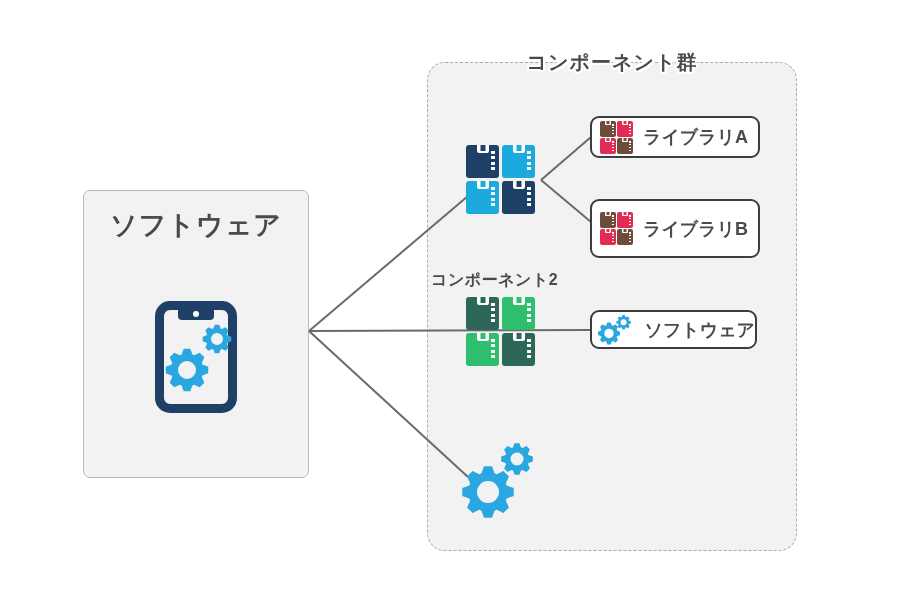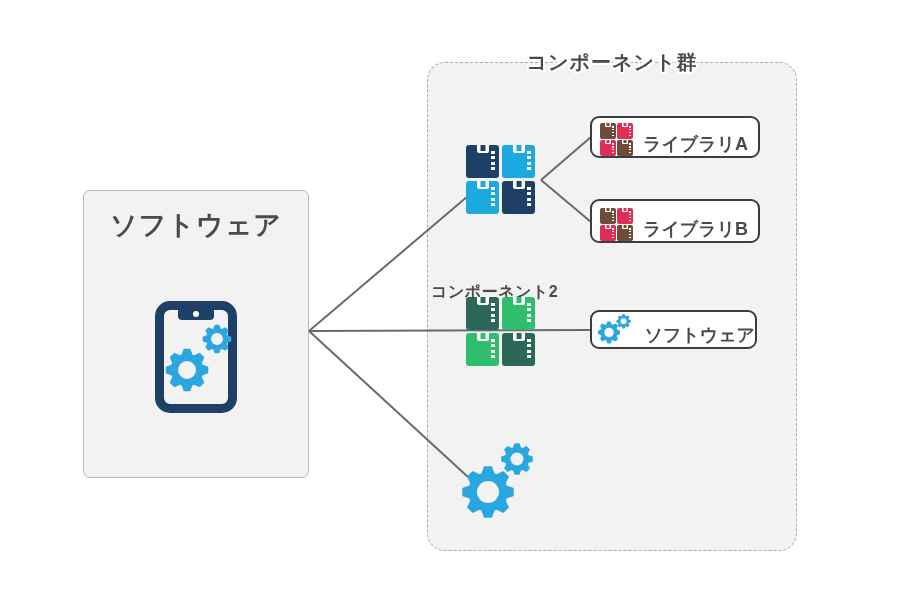--- a/index.html
+++ b/index.html
@@ -38,24 +38,24 @@
                 -2px 0 0 #fff,2px 0 0 #fff,0 -2px 0 #fff,0 2px 0 #fff;
     text-align:right;
   }
   
   .lines{position:absolute;left:0;top:0;z-index:2;pointer-events:none;}
   .lines line{stroke:var(--line);stroke-width:2;}
   
   .item{position:absolute;z-index:3;}
   .lbl{font-weight:700;font-size:16px;letter-spacing:0.5px;white-space:nowrap;}
   #lbl-c1{left:431px;top:119px;} #grid-c1{left:466px;top:145px;}
-  #lbl-c2{left:431px;top:270px;margin-top:12px;} #grid-c2{left:466px;top:297px;}
+  #lbl-c2{left:431px;top:270px;} #grid-c2{left:466px;top:297px;}
   #lbl-s1{left:434px;top:421px;} #gears-s1{left:458px;top:439px;}
   #box-la{left:590px;top:116px;width:170px;height:42px;}
-  #box-lb{left:590px;top:199px;width:170px;height:44px;}
+  #box-lb{left:590px;top:199px;width:170px;height:59px;}
   #box-sw{left:590px;top:310px;width:167px;height:39px;}
   
   .pkg-grid{display:grid;grid-template-columns:repeat(2,33px);gap:3px;}
   .pkg-grid.sm{grid-template-columns:repeat(2,16px);gap:1px;}
   .pkg{position:relative;width:33px;height:33px;background:var(--c);border-radius:3px;}
   .pkg::before{ 
     content:'';position:absolute;top:0;left:50%;transform:translateX(-50%);
     width:12px;height:8px;background:#fff;border-radius:0 0 2px 2px;
   }
   .pkg::after{ 
@@ -71,21 +71,21 @@
   .pkg-grid.sm .pkg::after{width:3px;height:3px;}
   .pkg-grid.sm .pkg .dash{
     right:2px;top:3px;width:2px;height:11px;
     background:repeating-linear-gradient(to bottom,#fff 0 1.6px,transparent 1.6px 2.9px);
   }
   .c-navy{--c:var(--navy);} .c-cyan{--c:var(--cyan);}
   .c-gdark{--c:var(--green-dark);} .c-glight{--c:var(--green-light);}
   .c-brown{--c:var(--brown);} .c-crimson{--c:var(--crimson);}
   
   .node-box{
-    display:flex;align-items:flex-end;background:#fff;box-sizing:border-box;
+    display:flex;align-items:center;background:#fff;box-sizing:border-box;
     border:2px solid var(--box-border);border-radius:9px;padding-left:8px;
   }
   .node-label{margin-left:10px;font-size:18px;font-weight:700;white-space:nowrap;}
   .gear-fill{fill:var(--gear-blue);}
 </style>
 </head>
 <body>
 
 <div class="canvas">
 

